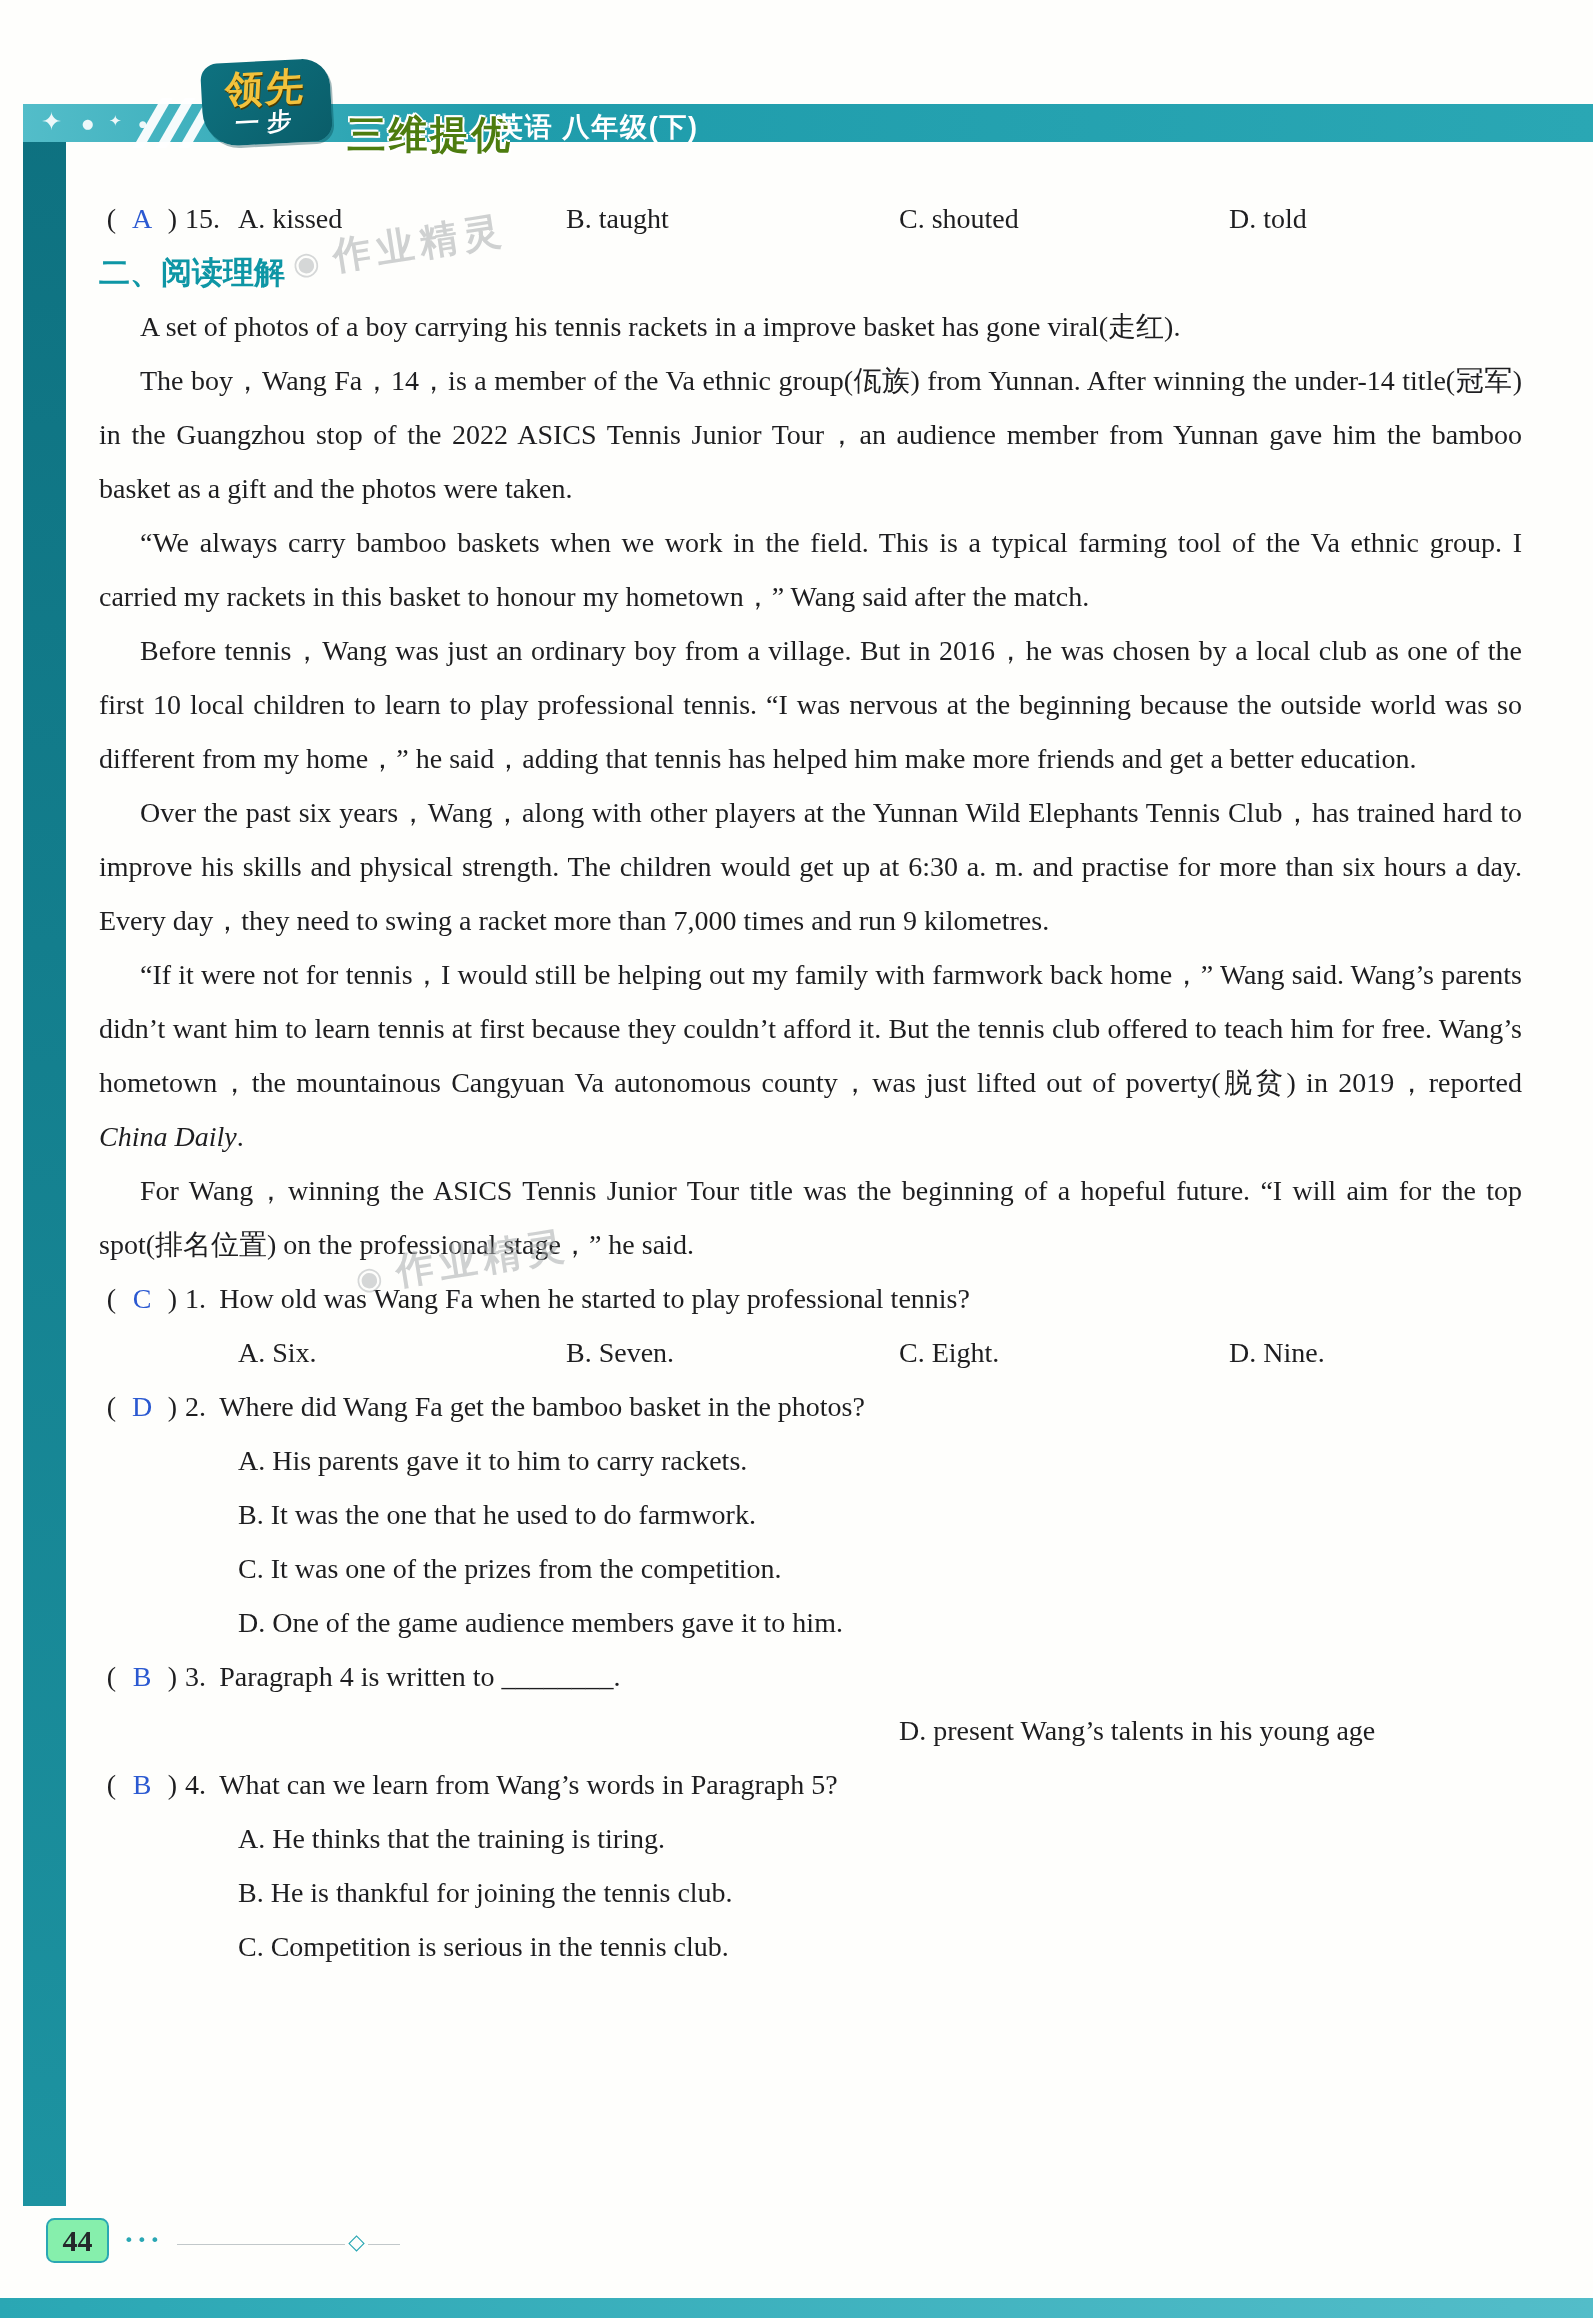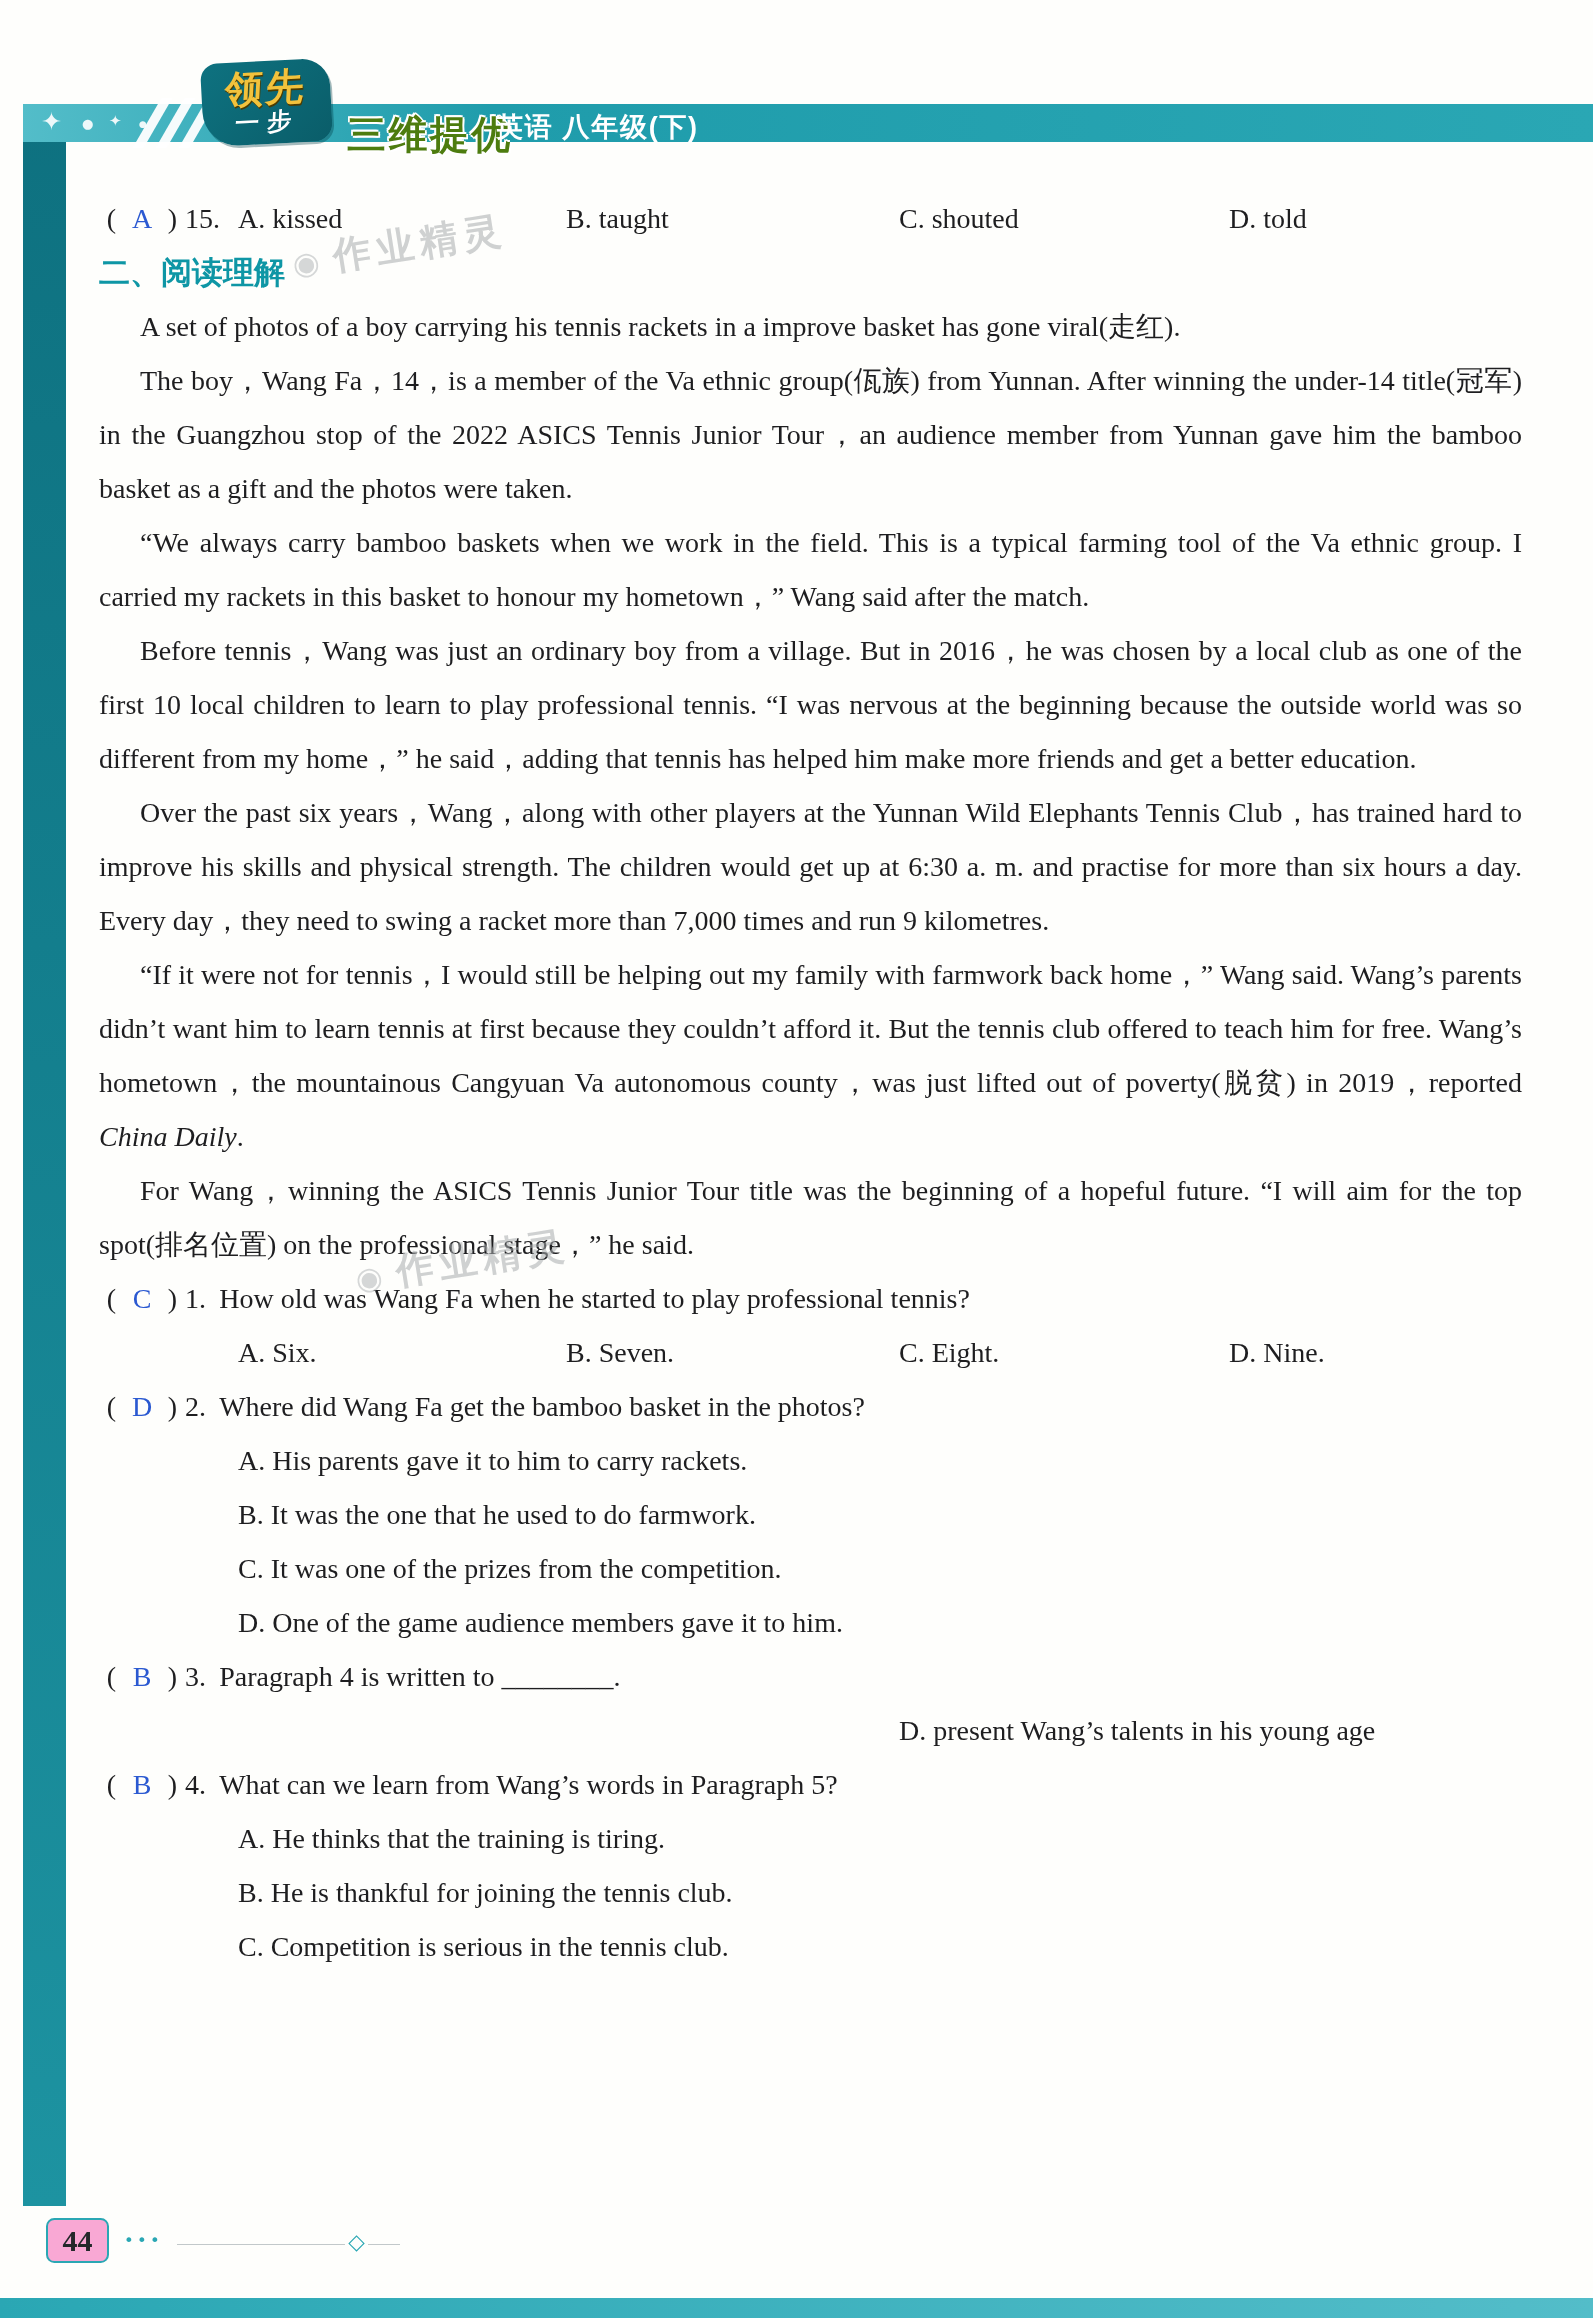--- a/index.html
+++ b/index.html
@@ -87,21 +87,21 @@
   .qnum { padding-right:13.2px; }
   .section-title {
     font-family:"Liberation Sans","DejaVu Sans",sans-serif; font-weight:bold;
     color:#0e96a5; font-size:31px; line-height:54px; height:54px;
   }
   em { font-style:italic; }
 
   
   .page-badge {
     position:absolute; left:46px; top:2218px; width:63px; height:45px; z-index:5;
-    background:#f9a8d4; border:2.5px solid #2aa7b4; border-radius:8.3px;
+    background:#86efac; border:2.5px solid #2aa7b4; border-radius:8.3px;
     display:flex; align-items:center; justify-content:center;
     font-size:30px; font-weight:bold; color:#24282a;
     font-family:"Liberation Serif","DejaVu Serif",serif;
   }
   .fdots { position:absolute; left:124px; top:2231px; color:#2aa7b4; font-size:16.5px; letter-spacing:3.3px; font-family:"DejaVu Sans",sans-serif; }
   .fline { position:absolute; left:177px; top:2244px; width:223px; border-top:1.7px solid #c2c8ca; }
   .fdiamond { position:absolute; left:345px; top:2229px; color:#2aa7b4; font-size:21.5px; font-family:"DejaVu Sans",sans-serif; background:#fefefc; padding:0 3.3px; z-index:2; }
 </style>
 </head>
 <body>

